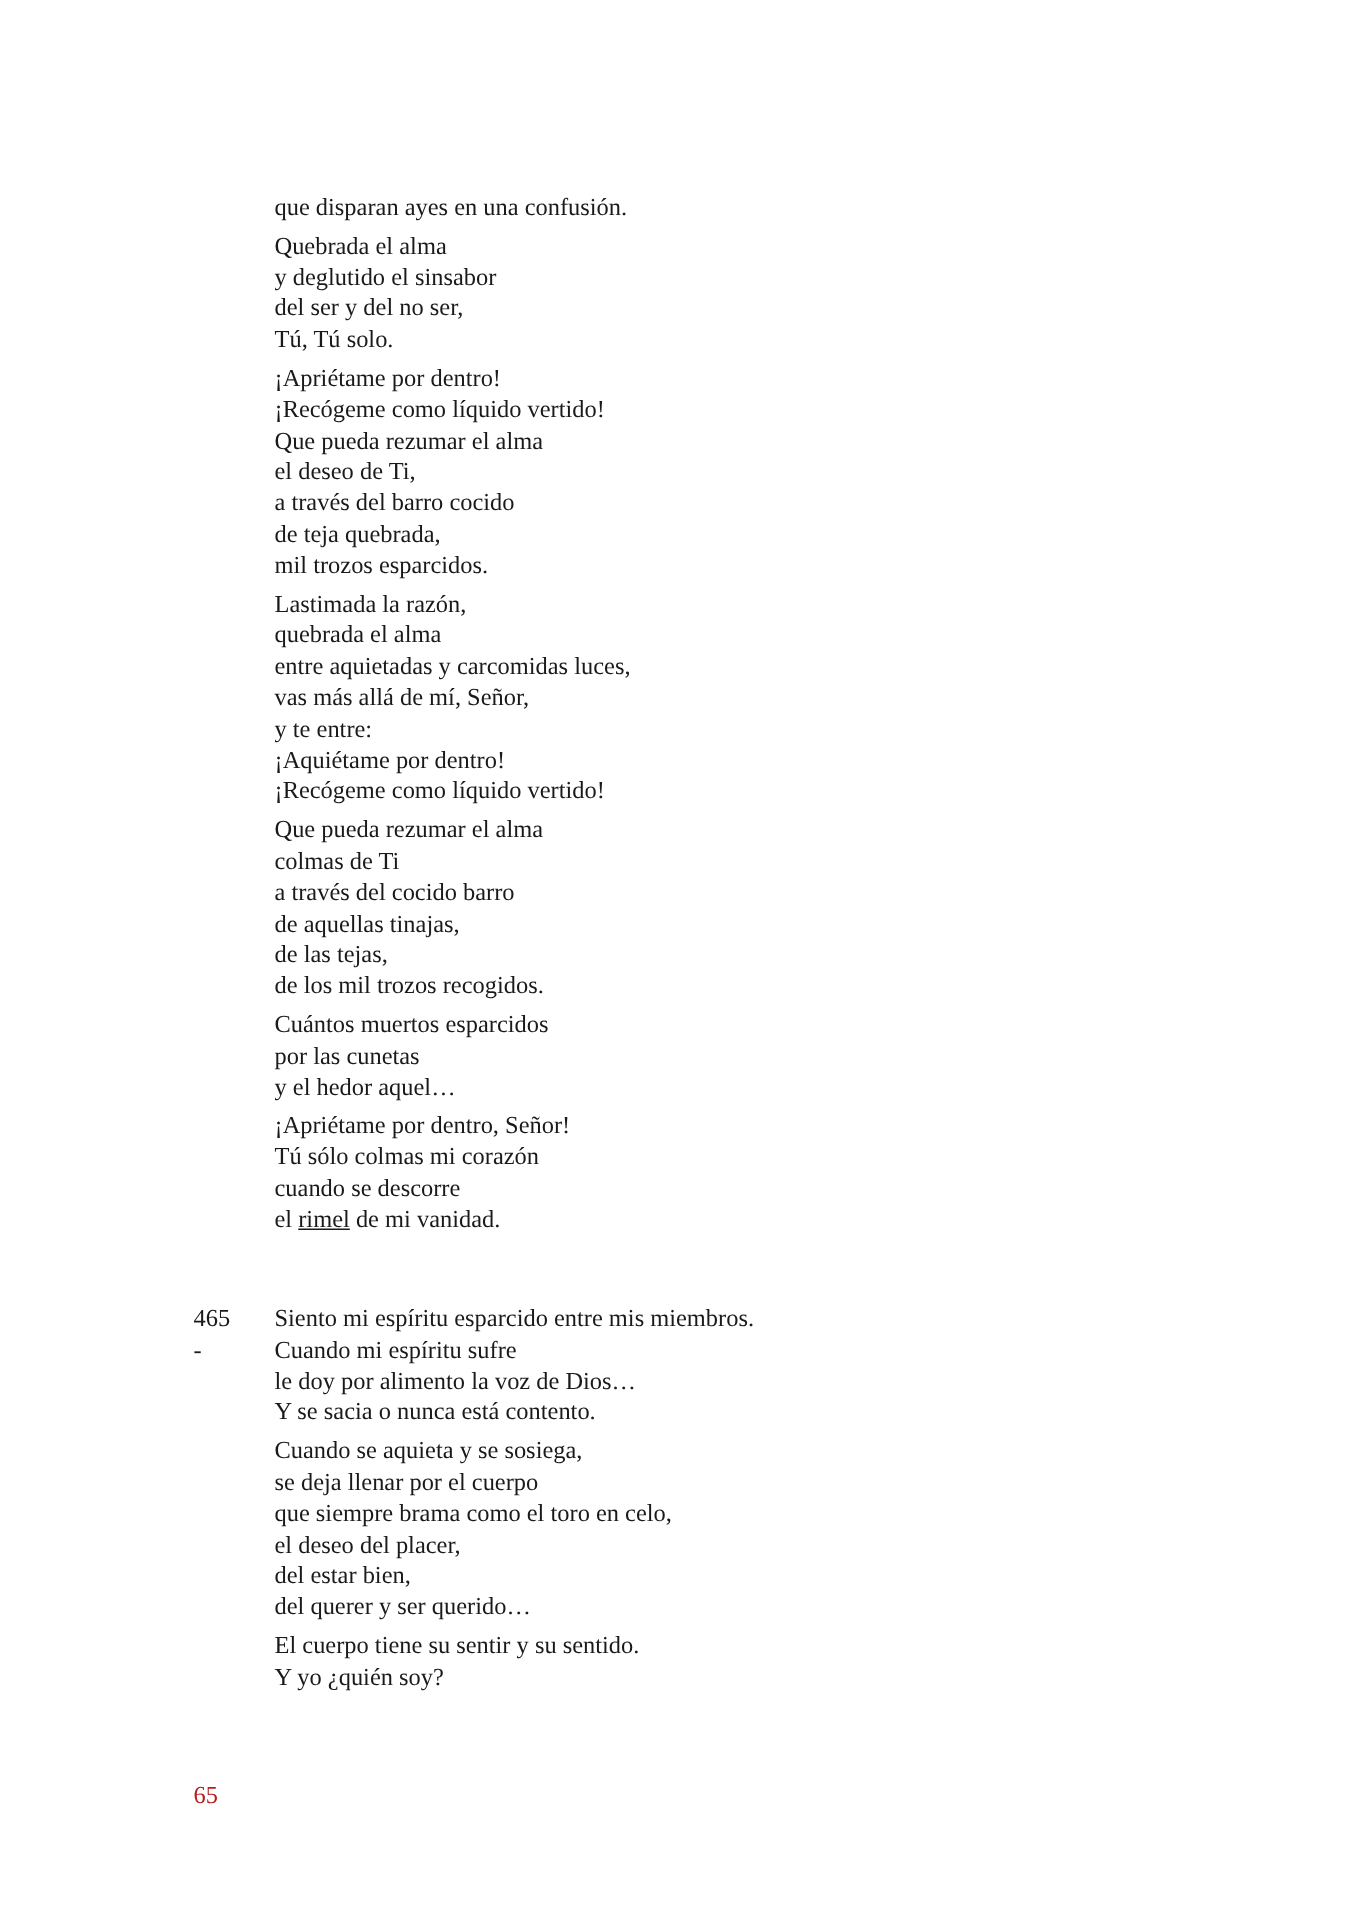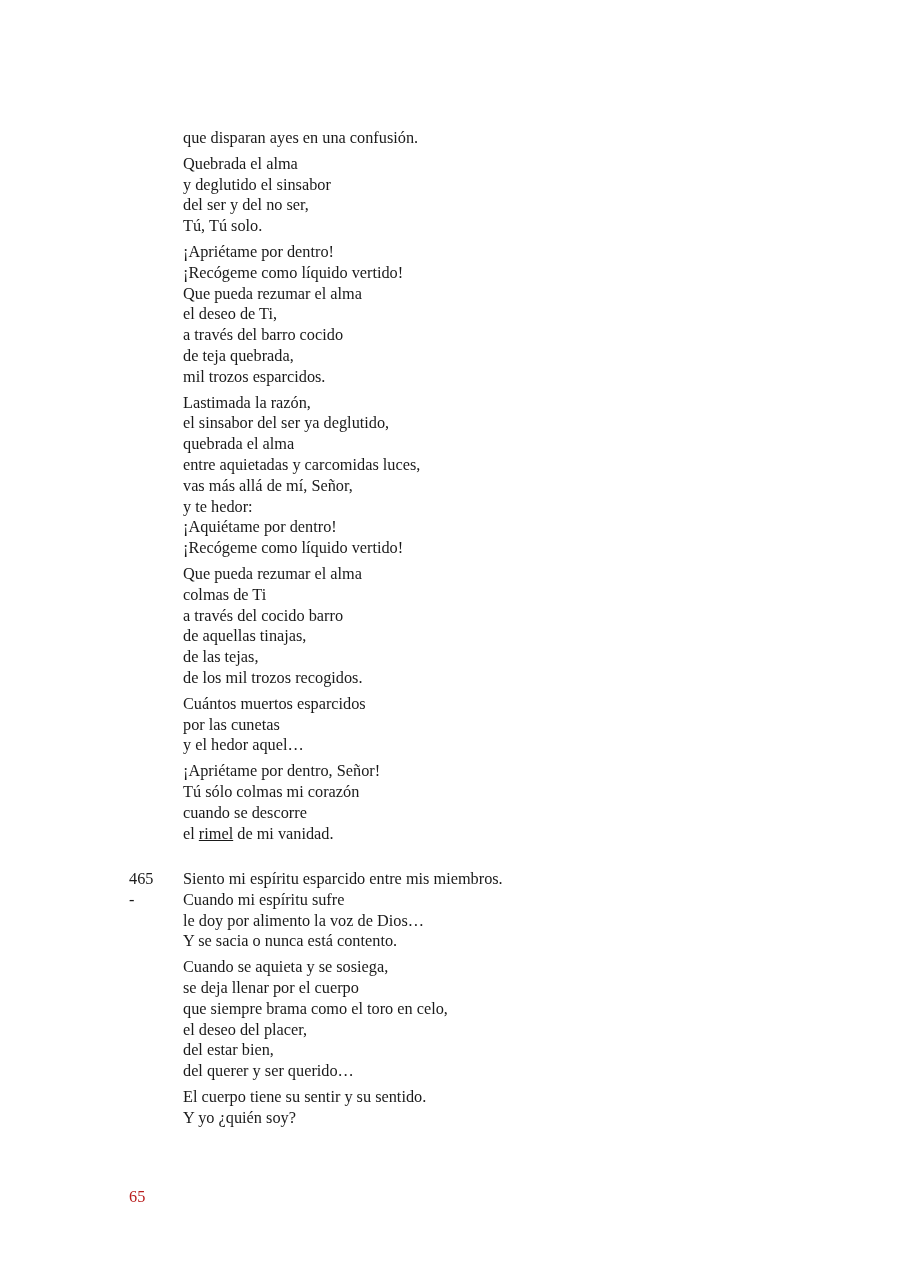--- a/index.html
+++ b/index.html
@@ -33,25 +33,24 @@
         <div class="line">¡Apriétame por dentro!</div>
         <div class="line">¡Recógeme como líquido vertido!</div>
         <div class="line">Que pueda rezumar el alma</div>
         <div class="line">el deseo de Ti,</div>
         <div class="line">a través del barro cocido</div>
         <div class="line">de teja quebrada,</div>
         <div class="line">mil trozos esparcidos.</div>
       </div>
       <div class="stanza">
         <div class="line">Lastimada la razón,</div>
-        <div class="line">el sinsabor del ser ya deglutido,</div>
         <div class="line">quebrada el alma</div>
         <div class="line">entre aquietadas y carcomidas luces,</div>
         <div class="line">vas más allá de mí, Señor,</div>
-        <div class="line">y te hedor:</div>
+        <div class="line">y te entre:</div>
         <div class="line">¡Aquiétame por dentro!</div>
         <div class="line">¡Recógeme como líquido vertido!</div>
       </div>
       <div class="stanza">
         <div class="line">Que pueda rezumar el alma</div>
         <div class="line">colmas de Ti</div>
         <div class="line">a través del cocido barro</div>
         <div class="line">de aquellas tinajas,</div>
         <div class="line">de las tejas,</div>
         <div class="line">de los mil trozos recogidos.</div>

